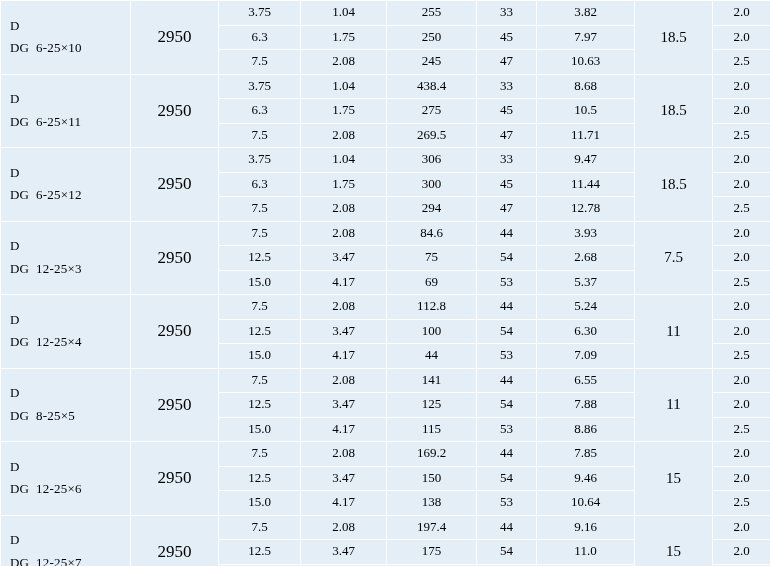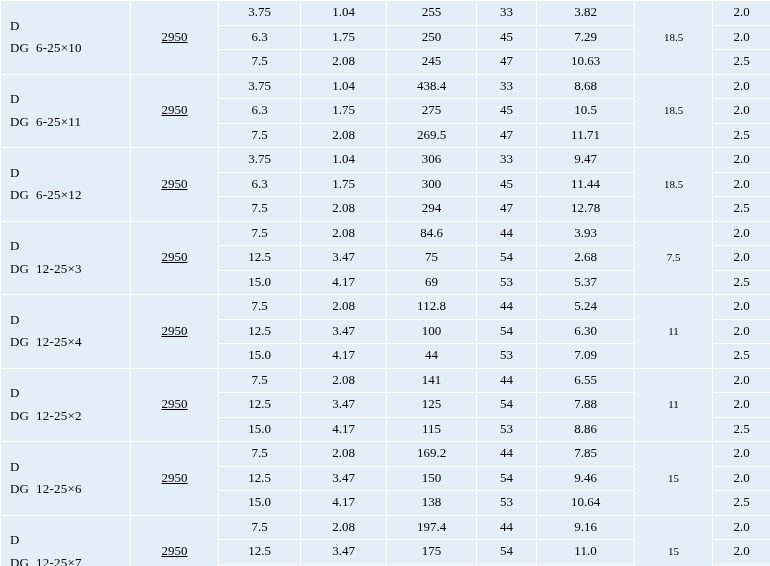--- a/index.html
+++ b/index.html
@@ -39,25 +39,24 @@
     letter-spacing: 0.2px;
   }
   td.model .line1 {
     display: block;
   }
   td.model .line2 {
     display: block;
     white-space: pre;
   }
   td.speed {
-    font-size: 13px;
-    text-decoration: underline;
+    font-size: 17px;
   }
   td.power {
-    font-size: 11px;
+    font-size: 15px;
   }
   .col-model   { width: 130px; }
   .col-speed   { width: 88px; }
   .col-flow    { width: 82px; }
   .col-v       { width: 86px; }
   .col-head    { width: 90px; }
   .col-eff     { width: 60px; }
   .col-shaft   { width: 98px; }
   .col-power   { width: 78px; }
   .col-dia     { width: 58px; }
@@ -90,21 +89,21 @@
         <td>33</td>
         <td>3.82</td>
         <td class="power" rowspan="3">18.5</td>
         <td>2.0</td>
       </tr>
       <tr>
         <td>6.3</td>
         <td>1.75</td>
         <td>250</td>
         <td>45</td>
-        <td>7.29</td>
+        <td>7.97</td>
         <td>2.0</td>
       </tr>
       <tr>
         <td>7.5</td>
         <td>2.08</td>
         <td>245</td>
         <td>47</td>
         <td>10.63</td>
         <td>2.5</td>
       </tr>
@@ -224,21 +223,21 @@
         <td>15.0</td>
         <td>4.17</td>
         <td>44</td>
         <td>53</td>
         <td>7.09</td>
         <td>2.5</td>
       </tr>
       <tr>
         <td class="model" rowspan="3">
           <span class="line1">D</span>
-          <span class="line2">DG  12-25×2</span>
+          <span class="line2">DG  8-25×5</span>
         </td>
         <td class="speed" rowspan="3">2950</td>
         <td>7.5</td>
         <td>2.08</td>
         <td>141</td>
         <td>44</td>
         <td>6.55</td>
         <td class="power" rowspan="3">11</td>
         <td>2.0</td>
       </tr>

